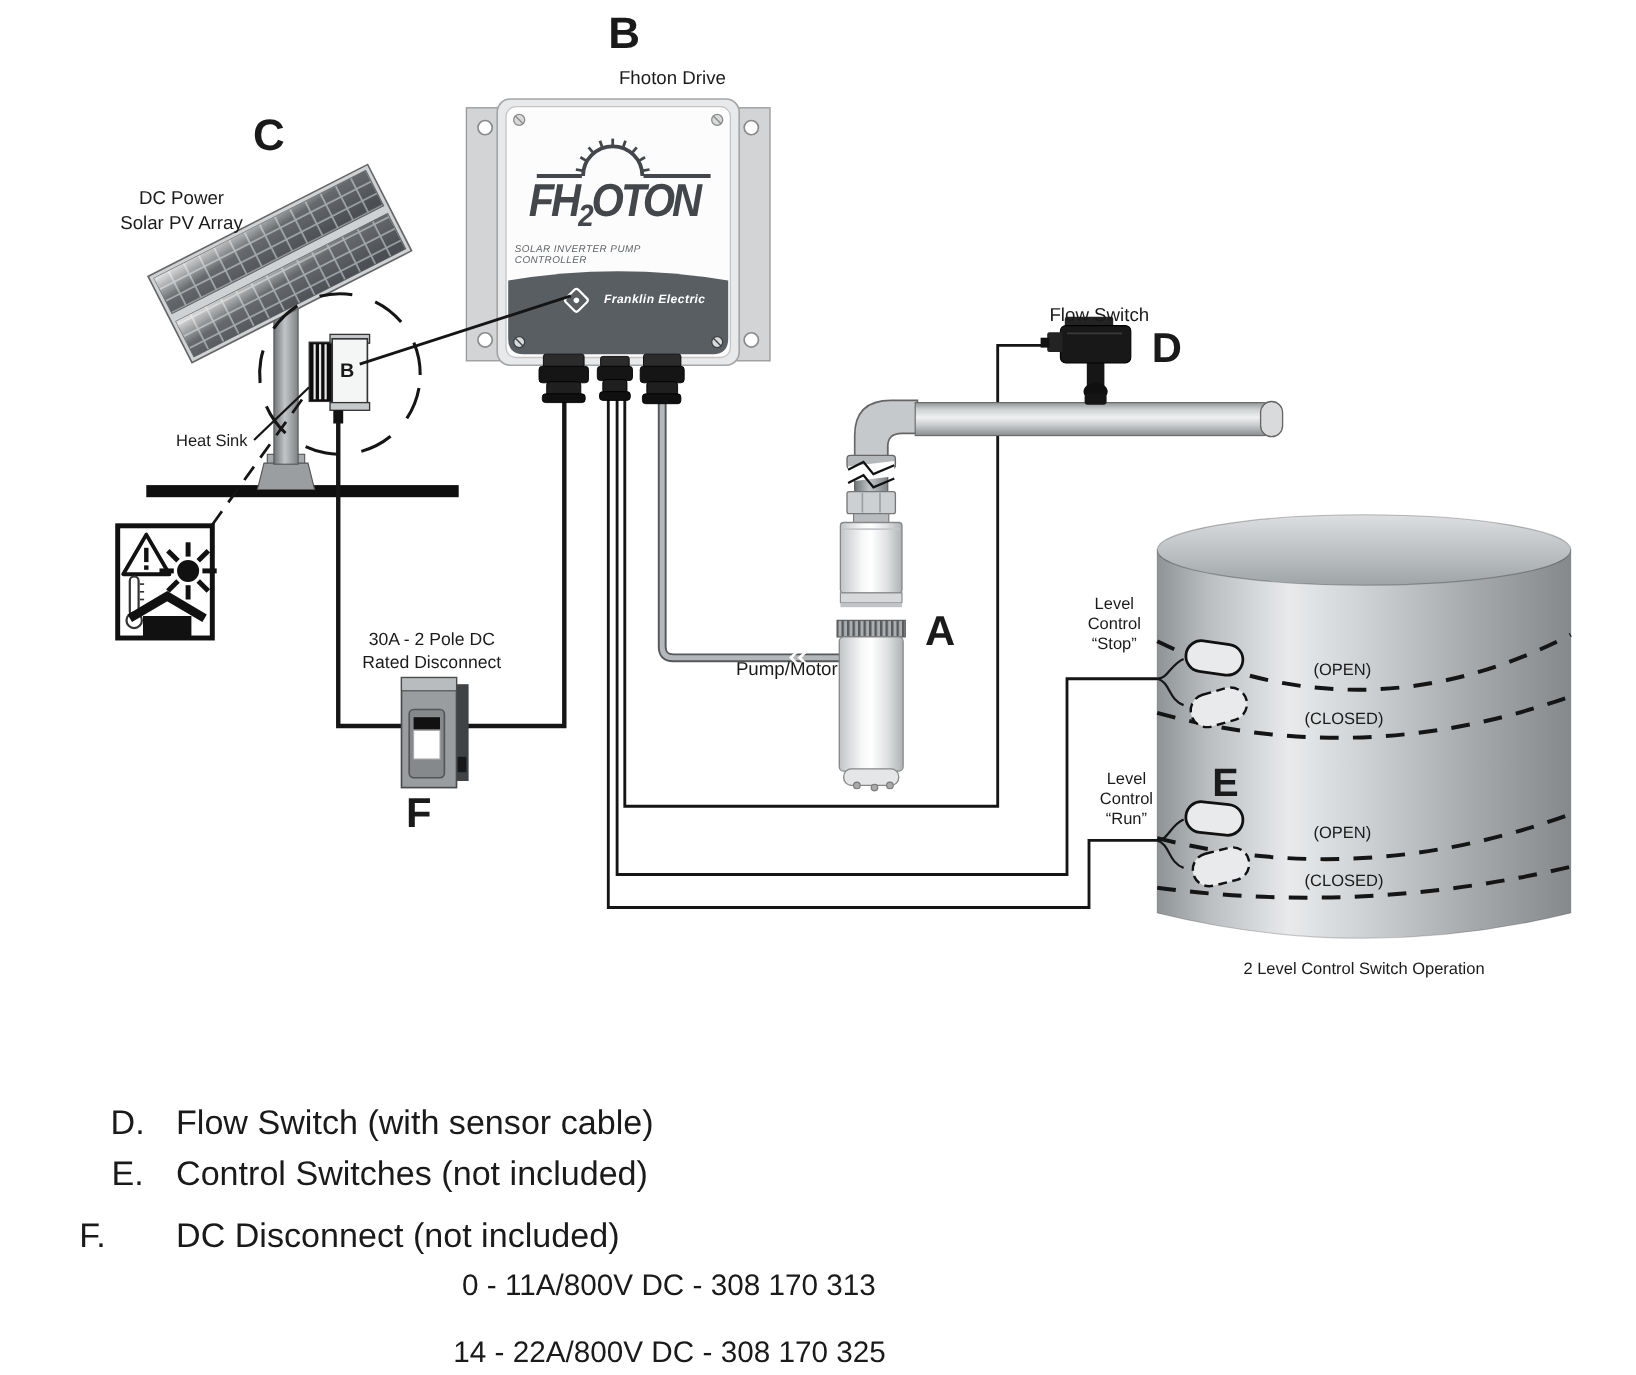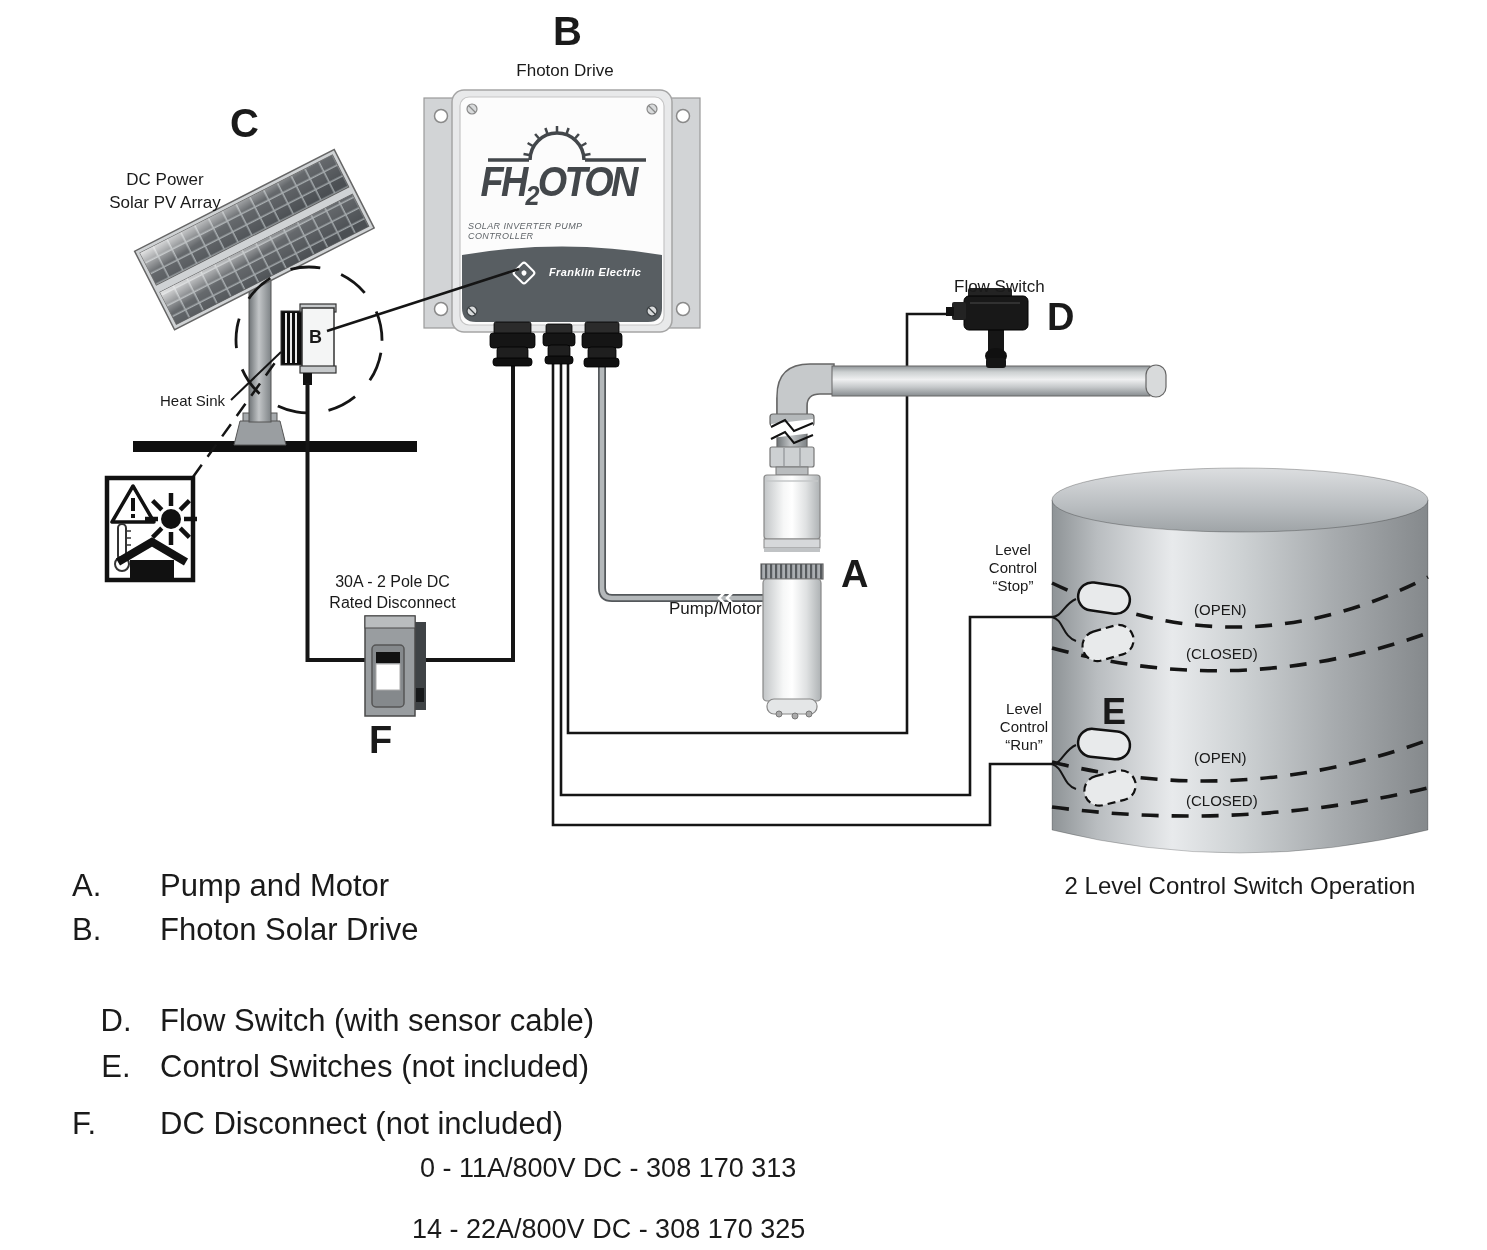--- a/index.html
+++ b/index.html
@@ -287,21 +287,21 @@
     </g>
     <g transform="rotate(-14 1110 788)">
       <rect x="1084" y="773" width="52" height="30" rx="15" fill="#e8eaeb" stroke="#111" stroke-width="2.2" stroke-dasharray="8 5"></rect>
     </g>
   </g>
 
   <line x1="327" y1="331" x2="519" y2="269" stroke="#151515" stroke-width="2.5"></line>
 </svg>
 
 <div class="lbl big" style="left:553px;top:8px;font-size:40px;">B</div>
-<div class="lbl ctr" style="left:470px;top:61px;width:190px;font-size:17px;">Fhoton Drive</div>
+<div class="lbl ctr" style="left:470px;top:61px;width:190px;font-size:17px;text-align:right;">Fhoton Drive</div>
 
 <div class="lbl big" style="left:230px;top:100px;font-size:40px;">C</div>
 <div class="lbl ctr" style="left:70px;top:132px;width:190px;font-size:17px;line-height:23px;margin-top:36px;">
   <span>DC Power</span><br>
   <span>Solar PV Array</span>
 </div>
 <div class="lbl" style="left:160px;top:392px;font-size:15px;">Heat Sink</div>
 <div class="lbl" style="left:309px;top:327px;font-size:18px;font-weight:bold;">B</div>
 
 <div id="logo-text"><span>FH</span><span class="sub">2</span><span>OTON</span></div>
@@ -328,24 +328,22 @@
 <div class="lbl ctr" style="left:974px;top:700px;width:100px;font-size:15px;line-height:18px;">
   <span>Level</span><br>
   <span>Control</span><br>
   <span>“Run”</span>
 </div>
 <div class="lbl big" style="left:1102px;top:691px;font-size:36px;">E</div>
 <div class="lbl" style="left:1194px;top:601px;font-size:15px;">(OPEN)</div>
 <div class="lbl" style="left:1186px;top:645px;font-size:15px;">(CLOSED)</div>
 <div class="lbl" style="left:1194px;top:749px;font-size:15px;">(OPEN)</div>
 <div class="lbl" style="left:1186px;top:792px;font-size:15px;">(CLOSED)</div>
-<div class="lbl ctr" style="left:1030px;top:872px;width:420px;font-size:24px;">2 Level Control Switch Operation</div>
-
-<div class="legend-row" style="top:868px;"><span class="key">A.</span><span>Pump and Motor</span></div>
-<div class="legend-row" style="top:912px;"><span class="key">B.</span><span>Fhoton Solar Drive</span></div>
+<div class="lbl ctr" style="left:1030px;top:872px;width:420px;font-size:15px;">2 Level Control Switch Operation</div>
+
 <div class="legend-row" style="top:1003px;text-align:center;"><span class="key">D.</span><span>Flow Switch (with sensor cable)</span></div>
 <div class="legend-row" style="top:1049px;text-align:center;"><span class="key">E.</span><span>Control Switches (not included)</span></div>
 <div class="legend-row" style="top:1106px;"><span class="key">F.</span><span>DC Disconnect (not included)</span></div>
 
 <div class="part" style="left:420px;top:1153px;">0 - 11A/800V DC - 308 170 313</div>
 <div class="part" style="left:412px;top:1192px;margin-top:22px;">14 - 22A/800V DC - 308 170 325</div>
 
 </div>
 
 </body></html>

